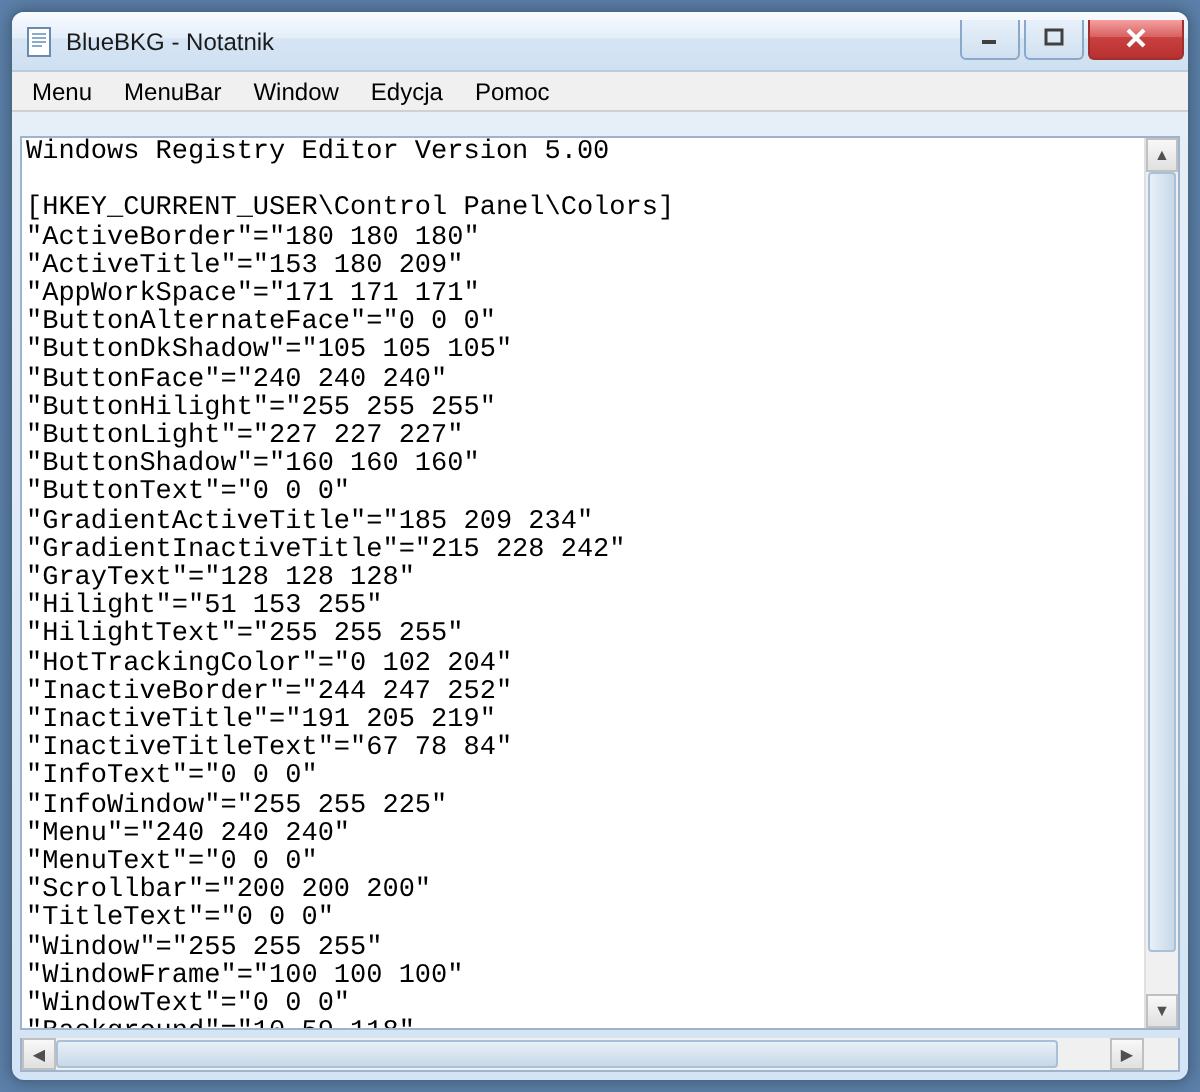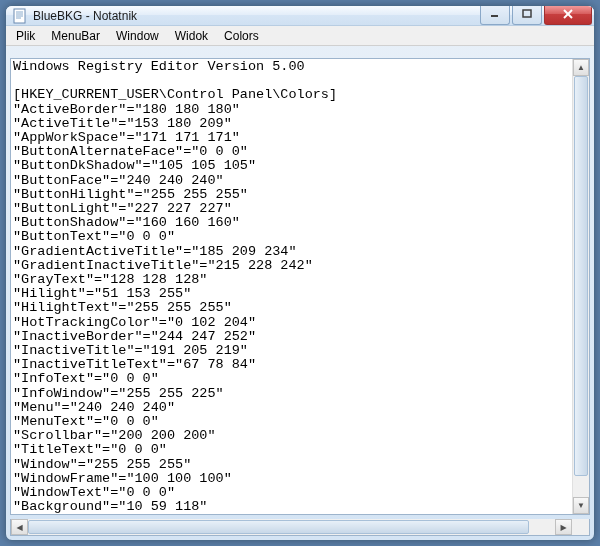--- a/index.html
+++ b/index.html
@@ -16,21 +16,21 @@
     width: 590px; height: 536px;
     background: linear-gradient(to bottom, #e8f0f8 0%, #d4e4f4 100%);
     border: 1px solid #4a6a8a;
     border-radius: 7px;
     box-shadow: 0 0 8px rgba(0,0,0,0.3);
     display: flex;
     flex-direction: column;
     overflow: hidden;
   }
   .titlebar {
-    height: 20px;
+    height: 30px;
     background: linear-gradient(to bottom, #f8fbff 0%, #e4eef9 45%, #d6e5f5 46%, #cfe0f2 100%);
     display: flex;
     align-items: center;
     padding: 0 2px 0 6px;
     border-bottom: 1px solid #b8cde2;
   }
   .app-icon {
     width: 16px; height: 16px;
     margin-right: 5px;
     display: inline-block;
@@ -190,25 +190,25 @@
       <div class="win-btn close">
         <svg width="12" height="10">
           <line x1="2" y1="1" x2="10" y2="9" stroke="#fff" stroke-width="2"></line>
           <line x1="10" y1="1" x2="2" y2="9" stroke="#fff" stroke-width="2"></line>
         </svg>
       </div>
     </div>
   </div>
 
   <div class="menubar">
-    <span class="menu-item">Plik</span>
+    <span class="menu-item">Menu</span>
     <span class="menu-item">MenuBar</span>
     <span class="menu-item">Window</span>
-    <span class="menu-item">Widok</span>
-    <span class="menu-item">Colors</span>
+    <span class="menu-item">Edycja</span>
+    <span class="menu-item">Pomoc</span>
   </div>
 
   <div class="content-wrap">
     <div class="text-area" id="textarea">Windows Registry Editor Version 5.00
 
 [HKEY_CURRENT_USER\Control Panel\Colors]
 "ActiveBorder"="180 180 180"
 "ActiveTitle"="153 180 209"
 "AppWorkSpace"="171 171 171"
 "ButtonAlternateFace"="0 0 0"

